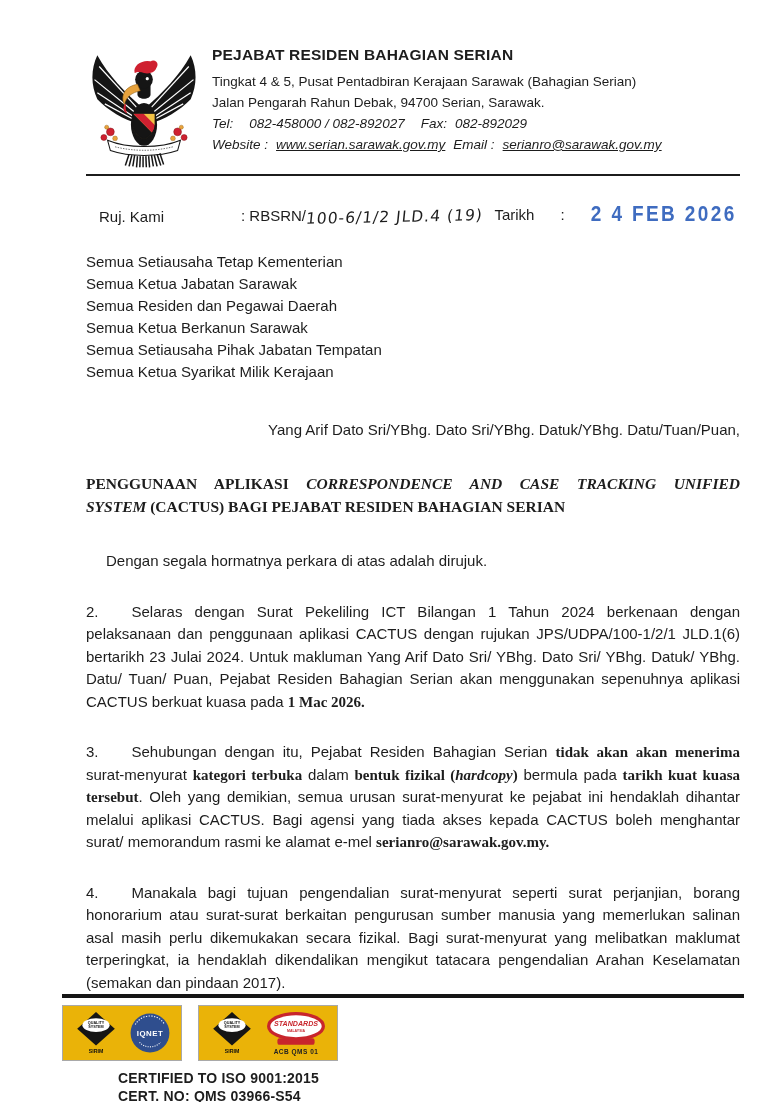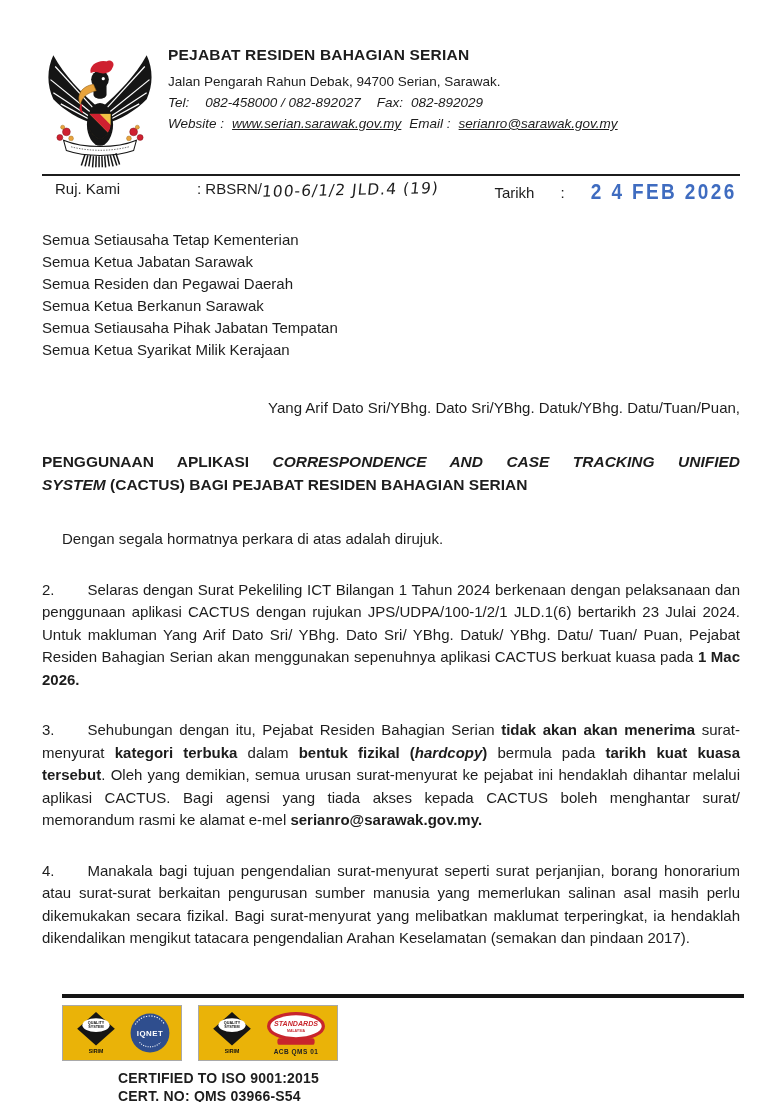--- a/index.html
+++ b/index.html
@@ -5,35 +5,35 @@
   * { margin:0; padding:0; box-sizing:border-box; }
   html,body { background:#e8e8e8; }
   .page {
     position:relative;
     width:774px; height:1102px;
     margin:0 auto;
     background:#ffffff;
     font-family:"Liberation Sans", sans-serif;
     color:#1d1d1d;
     overflow:hidden;
-    padding:36px 34px 0 42px;
+    padding:36px 34px 0 86px;
   }
   
   .letterhead { display:flex; align-items:flex-start; }
   .crest { flex:0 0 auto; margin-left:2px; }
   .lh-text { margin-left:12px; padding-top:10px; }
   .org-name { font-size:15.5px; font-weight:bold; letter-spacing:.2px; margin-bottom:7px; }
   .lh-line { font-size:13.5px; line-height:21px; }
   .lh-italic { font-style:italic; }
   .lh-link { color:#1d1d1d; text-decoration:underline; font-style:italic; }
   .lh-sep { display:inline-block; width:16px; }
   .lh-sep-sm { display:inline-block; width:8px; }
   .lh-divider { border:none; border-top:2.5px solid #1c1c1c; margin-top:6px; }
   
-  .ref-row { display:flex; align-items:flex-start; margin-top:4px; font-size:15px; }
+  .ref-row { display:flex; align-items:flex-end; margin-top:26px; font-size:15px; }
   .ruj-label { margin-left:13px; width:142px; flex:0 0 auto; }
   .ruj-value { flex:1 1 auto; white-space:nowrap; }
   .handwritten {
     display:inline-block;
     font-family:"DejaVu Sans", sans-serif;
     font-size:15.5px; letter-spacing:1px;
     transform:rotate(-1.2deg) skewX(-7deg);
     position:relative; top:1px;
   }
   .tarikh-group { flex:0 0 auto; display:flex; align-items:baseline; }
@@ -46,21 +46,21 @@
     transform:scale(.95,1.12);
     white-space:nowrap;
   }
   
   .recipients { margin-top:26px; font-size:15px; line-height:22px; }
   .salutation { margin-top:38px; font-size:15px;text-align:right; }
   .subject { margin-top:34px; font-size:15.5px; line-height:23px; }
   .subject-line1 { text-align:justify; text-align-last:justify; }
   .para { margin-top:28px; font-size:15px; line-height:22.5px; text-align:justify; }
   .para-first { margin-top:32px;margin-left:20px; }
-  .b { font-weight:bold; }
+  .b { font-weight:bold;font-family:Liberation Serif, serif; }
   .i { font-style:italic; }
   .num-gap { display:inline-block; width:33px; }
   
   .footer { position:absolute; left:62px; right:30px; top:994px; }
   .footer-bar { height:4px; background:#151515; }
   .badges { display:flex; gap:16px; margin-top:7px; }
   .badge-box {
     background:#eab308; border:1px solid #a9a9a9;
     height:56px; display:flex; align-items:center; gap:10px;
     padding:3px 10px;
@@ -143,20 +143,21 @@
           <path d="M65,128 L66,140"></path>
           <path d="M68,127 L70,139"></path>
         <path d="M71,127 L74,139"></path>
           <path d="M74,126 L78,138"></path>
           <path d="M77,125 L81,137"></path>
       </g>
     </svg>
 
     <div class="lh-text">
       <div class="org-name">PEJABAT RESIDEN BAHAGIAN SERIAN</div>
+      <div class="lh-line">Tingkat 4 &amp; 5, Pusat Pentadbiran Kerajaan Sarawak (Bahagian Serian)</div>
       <div class="lh-line">Jalan Pengarah Rahun Debak, 94700 Serian, Sarawak.</div>
       <div class="lh-line lh-italic">
         <span>Tel:</span><span class="lh-sep"></span><span>082-458000 / 082-892027</span><span class="lh-sep"></span><span>Fax:</span><span class="lh-sep-sm"></span><span>082-892029</span>
       </div>
       <div class="lh-line lh-italic">
         <span>Website :</span><span class="lh-sep-sm"></span><a href="#" class="lh-link">www.serian.sarawak.gov.my</a><span class="lh-sep-sm"></span><span>Email :</span><span class="lh-sep-sm"></span><a href="#" class="lh-link">serianro@sarawak.gov.my</a>
       </div>
     </div>
   </div>
 

